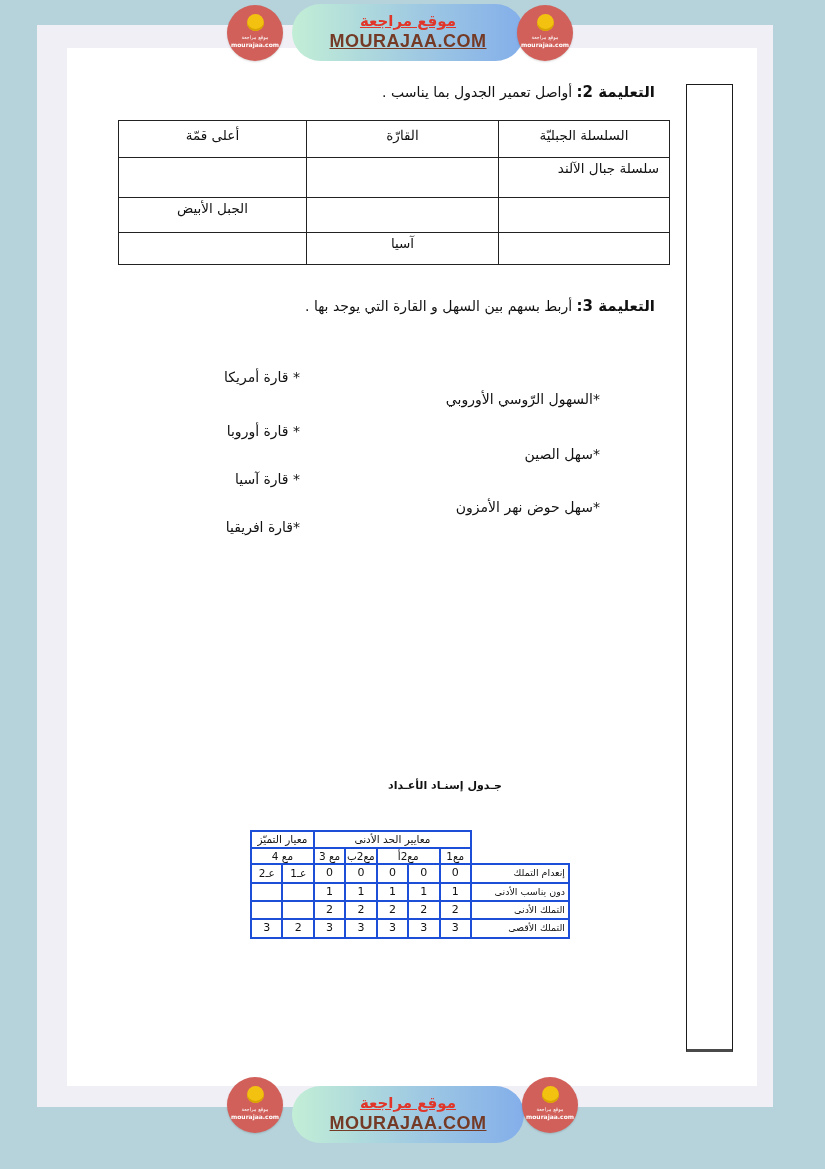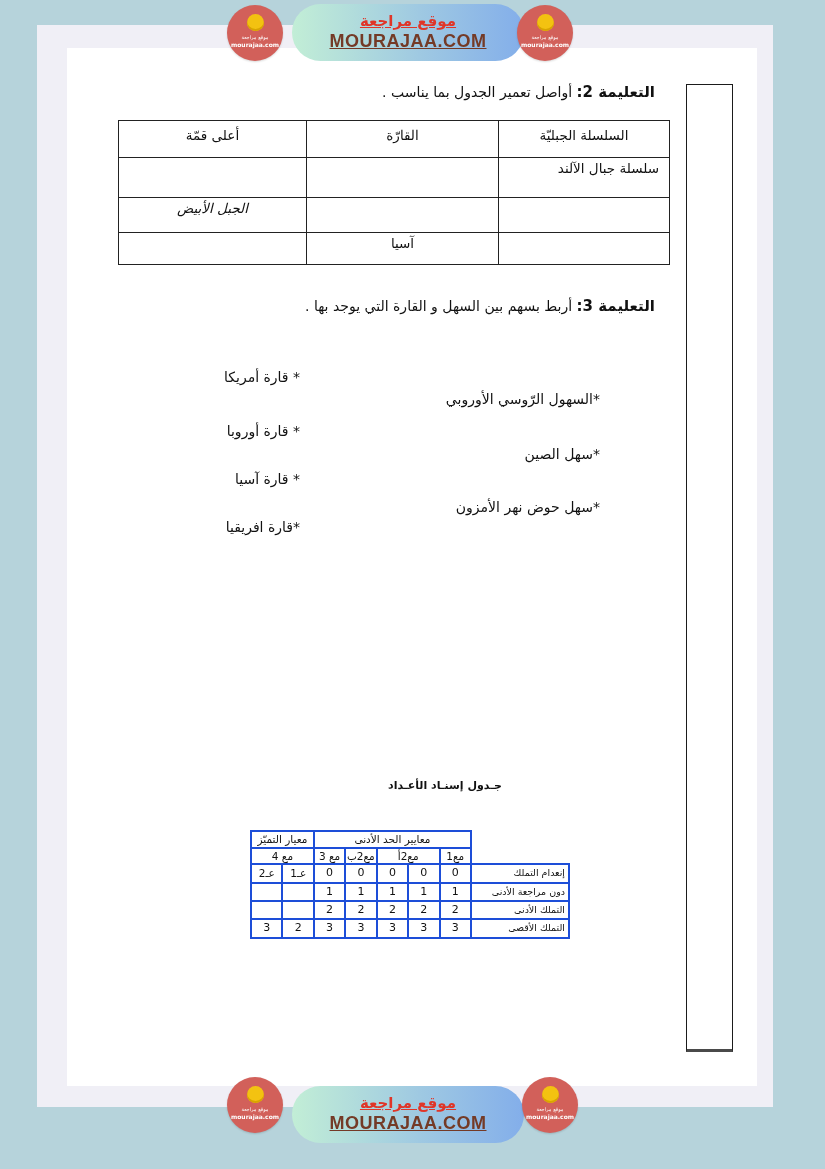--- a/index.html
+++ b/index.html
@@ -119,21 +119,21 @@
       <tr style="height:37px;">
     <th style="width:158px;margin-left:30px;">السلسلة الجبليّة</th>
     <th style="width:179px;font-family:Liberation Serif, serif;">القارّة</th>
     <th style="width:175px;">أعلى قمّة</th>
   </tr>
   <tr style="height:40px;">
     <td class="c-right">سلسلة جبال الآلند</td>
     <td></td>
     <td></td>
   </tr>
-  <tr style="height:35px;font-style:italic;">
+  <tr style="height:35px;">
     <td></td>
     <td></td>
     <td class="c-center">الجبل الأبيض</td>
   </tr>
   <tr style="height:32px;">
     <td></td>
     <td class="c-center">آسيا</td>
     <td></td>
   </tr>
 </tbody>
@@ -173,21 +173,21 @@
     <td class="rowlab">إنعدام التملك</td>
     <td class="num">0</td>
     <td class="num" style="width:19px;">0</td>
     <td class="num" style="width:18px;">0</td>
     <td class="num">0</td>
     <td class="num">0</td>
     <td style="width:30px;margin-top:9px;">عـ1</td>
     <td style="width:40px;">عـ2</td>
   </tr>
   <tr style="height:18px;">
-    <td class="rowlab">دون مراجعة الأدنى</td>
+    <td class="rowlab">دون يناسب الأدنى</td>
     <td class="num">1</td>
     <td class="num">1</td>
     <td class="num">1</td>
     <td class="num">1</td>
     <td class="num">1</td>
     <td></td>
     <td></td>
   </tr>
   <tr style="height:18px;">
     <td class="rowlab">التملك الأدنى</td>

